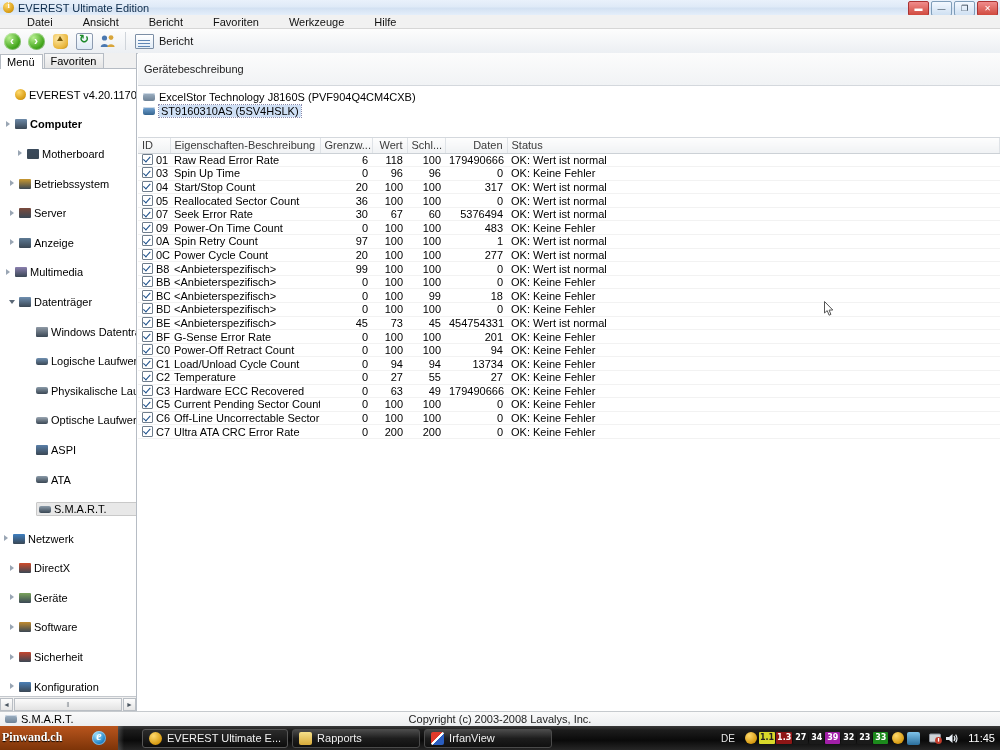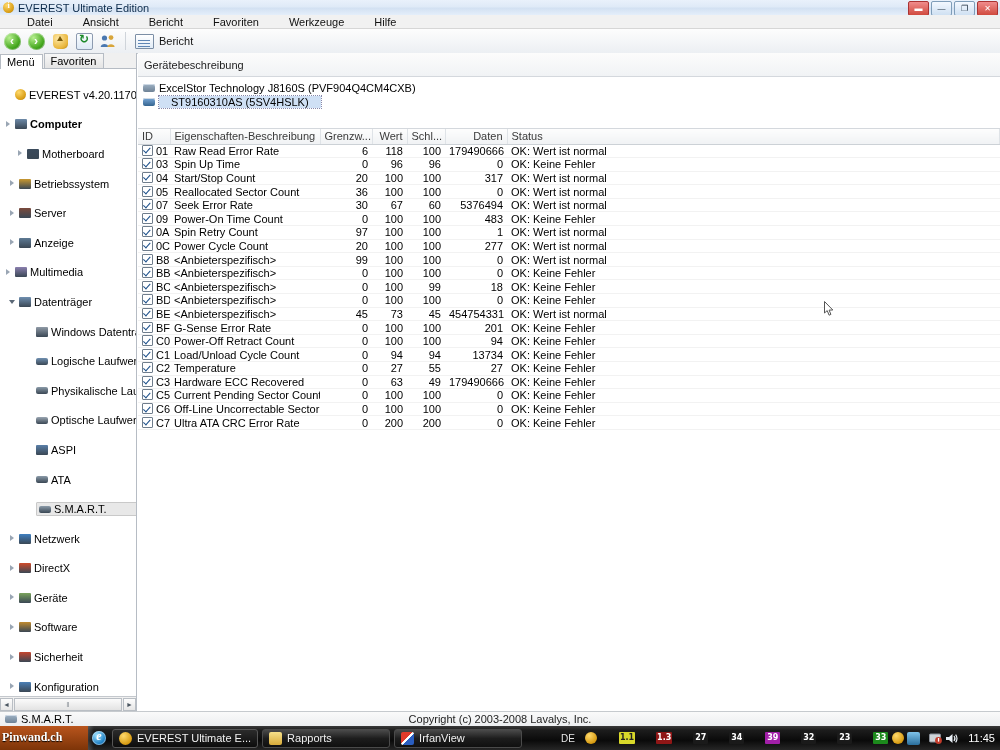--- a/index.html
+++ b/index.html
@@ -99,26 +99,26 @@
            border-top:1px solid #c4c8cd;display:flex;align-items:center;box-sizing:border-box;}
   .sarrow{width:13px;height:13px;background:linear-gradient(180deg,#fdfdfd,#e6e6e6);
           border:1px solid #b9bec4;display:flex;align-items:center;justify-content:center;font-size:7px;color:#4a5560;box-sizing:border-box;}
   .sthumb{flex:1;height:13px;margin:0 1px;background:linear-gradient(180deg,#fbfbfb,#e3e3e3);
           border:1px solid #b9bec4;display:flex;align-items:center;justify-content:center;
           font-size:8px;color:#8d949b;box-sizing:border-box;}
 
   
   .content{position:absolute;left:138px;top:53px;right:0;bottom:39px;background:#fff;}
   .dev-header{
-    height:24px;border-bottom:1px solid #d4d8dd;background:linear-gradient(180deg,#fcfcfc,#f1f3f5);
+    height:33px;border-bottom:1px solid #d4d8dd;background:linear-gradient(180deg,#fcfcfc,#f1f3f5);
     display:flex;align-items:center;padding-left:6px;font-size:11px;color:#222;box-sizing:border-box;
   }
   .dev-list{height:52px;padding-top:4px;box-sizing:border-box;border-bottom:1px solid #d4d8dd;}
   .dev-row{display:flex;align-items:center;height:14px;padding-left:5px;font-size:11px;}
-  .dev-row.sel .dev-name{background:#cfe0f5;outline:1px dotted #88a;padding:0 12px;}
+  .dev-row.sel .dev-name{background:#cfe0f5;outline:1px dotted #88a;padding:0 2px;}
   .hdd{width:12px;height:8px;margin-right:4px;flex:none;border-radius:2px;
        background:linear-gradient(180deg,#9fb2c4,#6e8296);box-shadow:inset 0 1px 0 #cfdae6;}
   .hdd.blue{background:linear-gradient(180deg,#79a8d8,#34648f);}
 
   table.smart{width:100%;border-collapse:collapse;table-layout:fixed;}
   table.smart th{
     font-weight:normal;font-size:11px;text-align:left;color:#3a3a3a;
     background:linear-gradient(180deg,#fdfdfd,#f0f2f4);
     border-right:1px solid #dfe3e7;border-bottom:1px solid #ccd1d6;
     height:15px;padding:0 4px;box-sizing:border-box;
@@ -148,21 +148,21 @@
   .taskbar{
     position:absolute;left:0;bottom:0;width:1000px;height:24px;
     background:linear-gradient(180deg,#3a3a3a 0%,#1c1c1c 18%,#0a0a0a 60%,#262626 100%);
     display:flex;align-items:center;box-sizing:border-box;
   }
   .brandtext{
     position:absolute;left:2px;top:4px;font-size:12px;font-weight:bold;color:#ffffff;
     font-family:"Liberation Serif",serif;white-space:nowrap;z-index:3;text-shadow:0 1px 1px #000;
   }
   .brandbox{width:88px;height:24px;background:linear-gradient(180deg,#b9551d 0%,#7d3408 100%);
-            position:relative;flex:none;}
+            position:relative;flex:none;padding-left:30px;}
   .ie-ico{position:absolute;right:6px;top:5px;width:14px;height:14px;border-radius:50%;
      background:radial-gradient(circle at 35% 30%,#9fe3ff,#1d7fc4 65%,#0b4b7d);z-index:4;
      box-shadow:inset 0 0 0 1px rgba(255,255,255,.4);}
   .ie-ico:after{content:"e";position:absolute;left:0;right:0;top:-2px;text-align:center;color:#fff;
      font-size:12px;font-family:"Liberation Serif",serif;font-style:italic;font-weight:bold;}
   .tsep2{width:6px;height:24px;flex:none;
      background:linear-gradient(90deg,rgba(255,255,255,.18),rgba(255,255,255,0));}
   .tbtn2{
     height:19px;min-width:128px;margin-left:4px;border:1px solid #4a4a4a;border-radius:3px;
     background:linear-gradient(180deg,#4a4a4a 0%,#1d1d1d 50%,#101010 100%);
@@ -309,21 +309,21 @@
             <span class="nlabel">ASPI</span>
           </div>
           <div class="node ind2" style="padding-left: 36px;">
             <span class="nico" style="background: linear-gradient(rgb(138, 154, 168), rgb(58, 71, 84)); height: 7px; width: 12px; border-radius: 2px;"></span>
             <span class="nlabel">ATA</span>
           </div>
           <div class="node sel">
             <span class="nico" style="background: linear-gradient(rgb(138, 154, 168), rgb(58, 71, 84)); height: 7px; width: 12px; border-radius: 2px;"></span>
             <span class="nlabel">S.M.A.R.T.</span>
           </div>
-          <div class="node" style="padding-left: 8px;">
+          <div class="node" style="padding-left: 2px;">
             <span class="exp collapsed"></span>
             <span class="nico" style="background: linear-gradient(rgb(63, 127, 192), rgb(58, 71, 84)); height: 10px; width: 12px;"></span>
             <span class="nlabel">Netzwerk</span>
           </div>
           <div class="node" style="padding-left: 8px;">
             <span class="exp collapsed"></span>
             <span class="nico" style="background: linear-gradient(rgb(207, 74, 42), rgb(58, 71, 84)); height: 10px; width: 12px;"></span>
             <span class="nlabel">DirectX</span>
           </div>
           <div class="node" style="padding-left: 8px;">
@@ -623,21 +623,21 @@
           <span>Rapports</span>
         </div>
         <div class="tbtn2">
           <span class="ti" style="background: linear-gradient(135deg, rgb(224, 58, 42) 0%, rgb(224, 58, 42) 45%, rgb(255, 255, 255) 45%, rgb(255, 255, 255) 55%, rgb(42, 94, 192) 55%);"></span>
           <span>IrfanView</span>
         </div>
       </div>
 
     <div class="tray">
       <span class="lang">DE</span>
-      <span id="tray-chips" style="display:flex;align-items:center;gap:20px;">
+      <span id="tray-chips" style="display:flex;align-items:center;">
           <span class="trayico" style="border-radius: 50%; width: 12px; height: 12px; margin-right: 2px; background: radial-gradient(circle at 35% 30%, rgb(255, 217, 107), rgb(215, 155, 18) 70%, rgb(138, 92, 0));"></span>
           <span class="chip" style="background: rgb(216, 216, 42); color: rgb(34, 34, 34);">1.1</span>
           <span class="chip" style="background: rgb(143, 22, 22);">1.3</span>
           <span class="chip" style="background: rgb(26, 26, 26);">27</span>
           <span class="chip" style="background: rgb(26, 26, 26);">34</span>
           <span class="chip" style="background: rgb(162, 31, 168);">39</span>
           <span class="chip" style="background: rgb(26, 26, 26);">32</span>
           <span class="chip" style="background: rgb(26, 26, 26);">23</span>
           <span class="chip" style="background: rgb(28, 138, 28);">33</span>
         </span>

